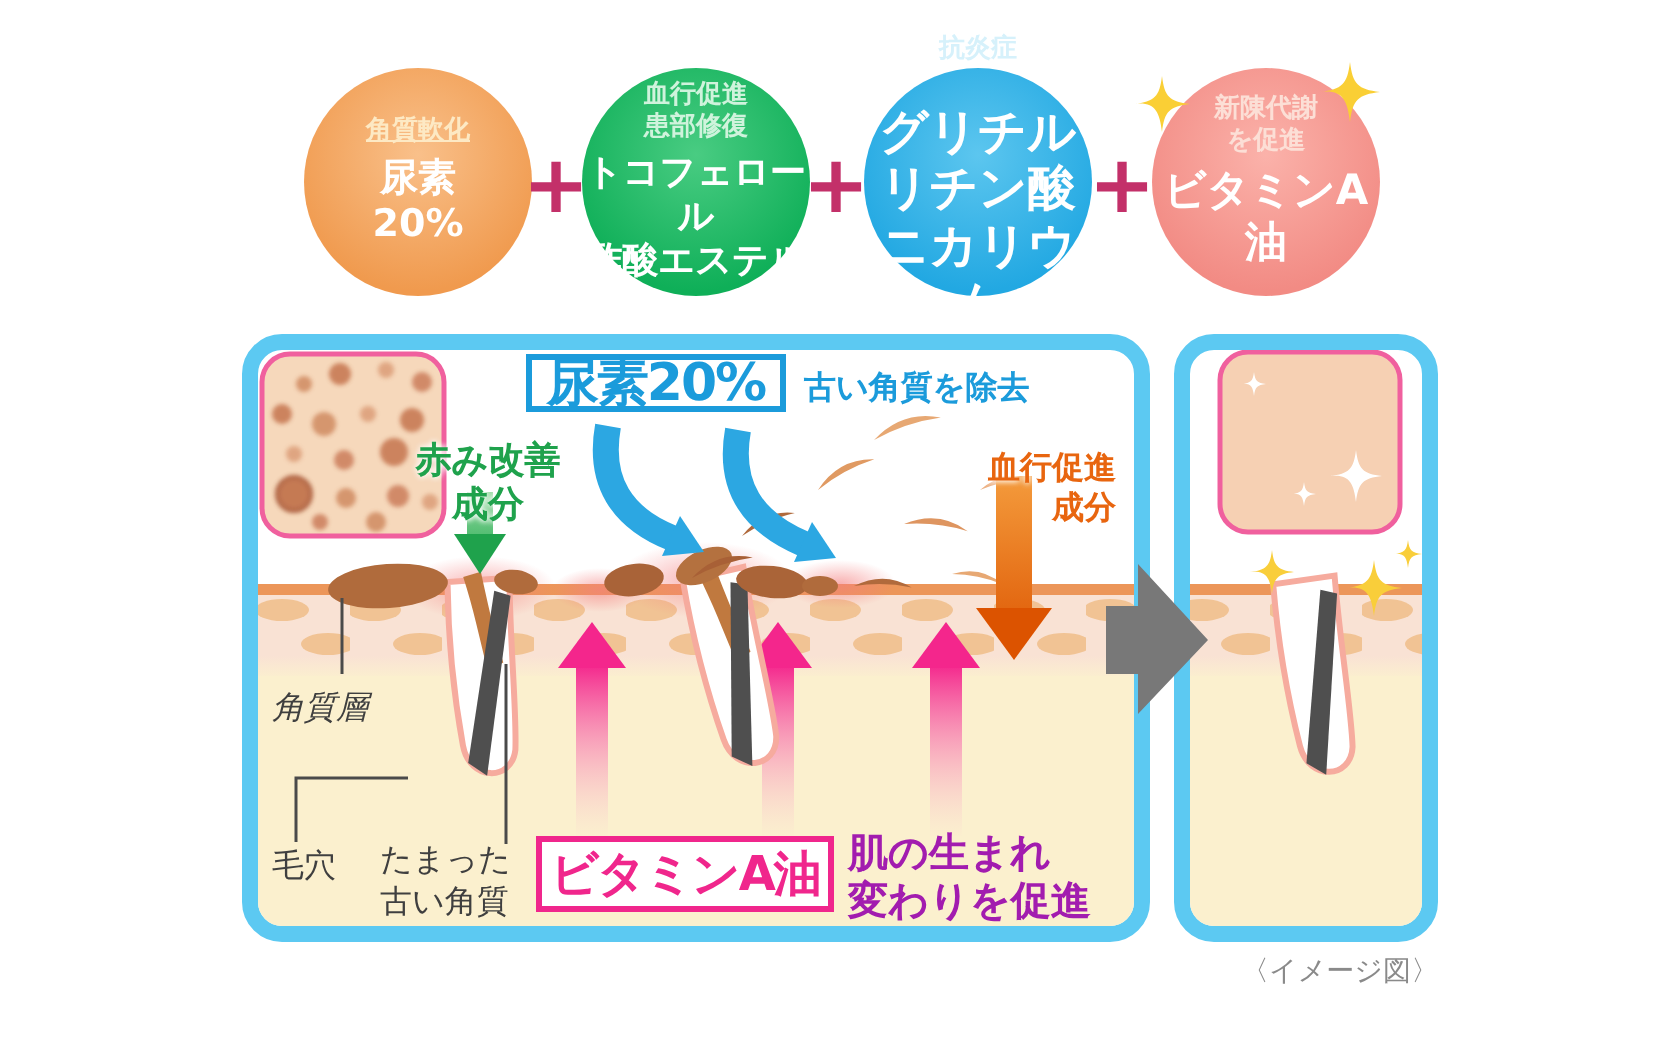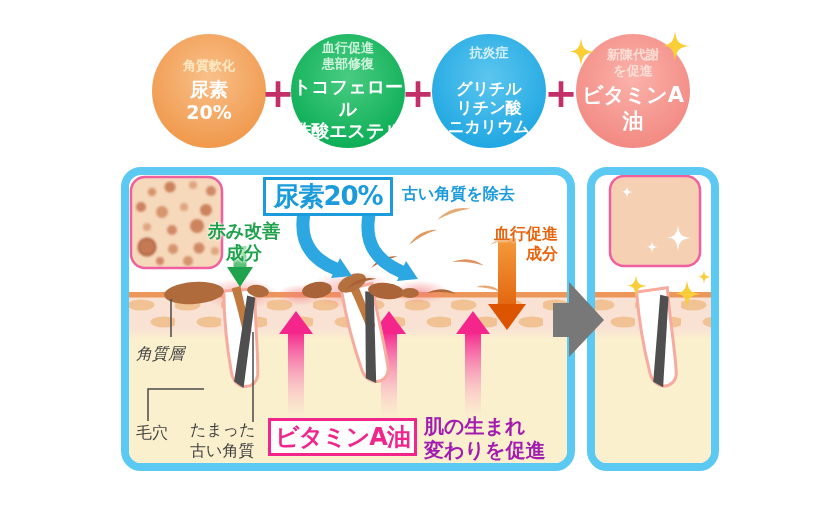--- a/index.html
+++ b/index.html
@@ -6,44 +6,44 @@
   .stage{position:relative;width:840px;height:520px;background:#fff;overflow:hidden;
          font-family:"DejaVu Sans","Liberation Sans",sans-serif;}
   .pre{white-space:pre-line;}
   
   .circle{position:absolute;width:114px;height:114px;border-radius:50%;z-index:1;
           display:flex;flex-direction:column;align-items:center;justify-content:center;
           text-align:center;}
   .circle .eff{font-size:13px;font-weight:bold;line-height:1.2;margin-bottom:5px;}
   .circle .nm{font-size:20px;font-weight:bold;color:#fff;line-height:1.22;}
   .c1{left:152px;top:34px;background:radial-gradient(circle at 50% 38%,#F9C08A 0%,#F09A4E 75%);}
-  .c1 .eff{color:#FDE9C4;}
+  .c1 .eff{color:#FDE9C4;text-decoration:underline;}
   .c1 .nm{font-size:19px;}
   .c2{left:291px;top:34px;background:radial-gradient(circle at 50% 38%,#49CC82 0%,#0FAF58 75%);}
   .c2 .eff{color:#CFF3DC;}
   .c2 .nm{font-size:18px;}
   .c3{left:432px;top:34px;background:radial-gradient(circle at 50% 38%,#5CC6EF 0%,#22A8E2 75%);}
   .c3 .eff{color:#D6F1FB;}
-  .c3 .nm{font-size:16px;line-height:1.18;margin-top:15px;}
+  .c3 .nm{font-size:24px;line-height:1.18;margin-top:15px;}
   .c4{left:576px;top:34px;background:radial-gradient(circle at 50% 38%,#FBB2AA 0%,#F28B84 75%);}
   .c4 .eff{color:#FCDFD6;}
   .c4 .nm{font-size:21px;}
   .plus{position:absolute;z-index:1;width:34px;height:46px;line-height:46px;text-align:center;
         font-size:40px;font-weight:bold;color:#C33069;top:70px;}
   .p1{left:261px;} .p2{left:401px;} .p3{left:544px;}
   
   .panel{position:absolute;background:#fff;border:8px solid #5CC9F2;border-radius:20px;
          box-sizing:border-box;z-index:1;}
   .panel-main{left:121px;top:167px;width:454px;height:304px;}
   .panel-after{left:587px;top:167px;width:132px;height:304px;}
   
   .art{position:absolute;left:0;top:0;z-index:2;pointer-events:none;}
   
   .lbl{position:absolute;z-index:3;}
-  .urea-box{left:263px;top:177px;width:130px;height:39px;background:#fff;border:3px solid #1B9BDB;
+  .urea-box{left:263px;top:177px;width:130px;height:29px;background:#fff;border:3px solid #1B9BDB;
             box-sizing:border-box;display:flex;align-items:center;justify-content:center;
             font-size:26px;font-weight:bold;color:#1B9BDB;letter-spacing:-1px;}
   .urea-eff{left:402px;top:184px;font-size:16px;font-weight:bold;color:#1B9BDB;}
   .redness{left:198px;top:220px;width:92px;text-align:center;font-size:18px;font-weight:bold;
            color:#1FA24C;line-height:1.22;text-shadow:0 0 3px #fff,0 0 3px #fff;}
   .circu{left:468px;top:224px;width:90px;text-align:right;font-size:16px;font-weight:bold;
          color:#E8650F;line-height:1.22;text-shadow:0 0 3px #fff,0 0 3px #fff;}
   .stratum{left:136px;top:344px;font-size:16px;color:#3F3F3F;font-style:italic;}
   .pore{left:136px;top:423px;font-size:16px;color:#3F3F3F;}
   .oldk{left:190px;top:420px;font-size:16px;color:#3F3F3F;line-height:1.3;}
@@ -267,14 +267,15 @@
 成分</div>
   <div class="lbl circu pre">血行促進
 成分</div>
   <div class="lbl stratum">角質層</div>
   <div class="lbl pore">毛穴</div>
   <div class="lbl oldk pre">たまった
 古い角質</div>
   <div class="lbl vita-box">ビタミンA油</div>
   <div class="lbl vita-eff pre">肌の生まれ
 変わりを促進</div>
+  <div class="lbl caption">〈イメージ図〉</div>
 
 </div>
 
 </body></html>

